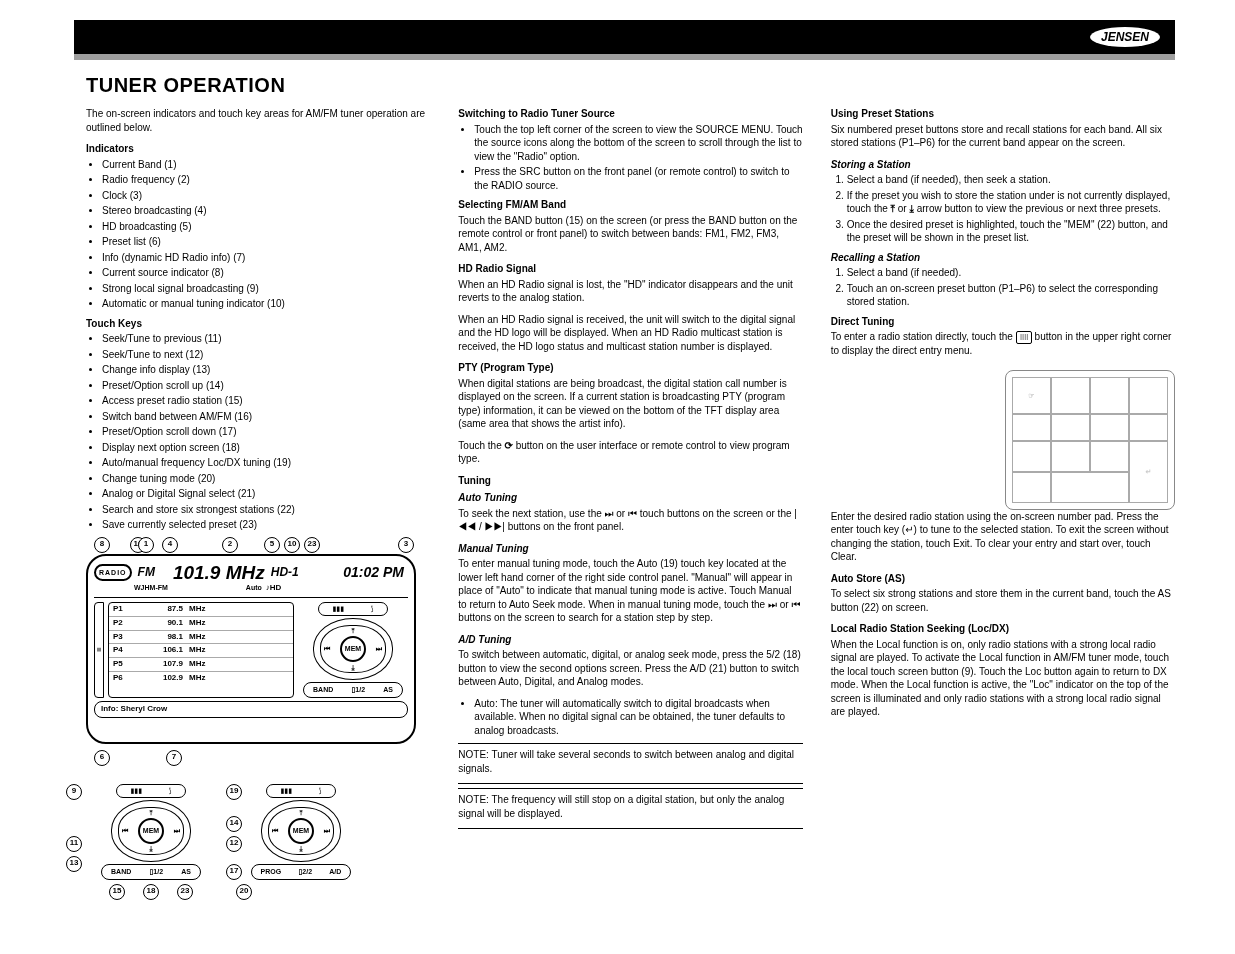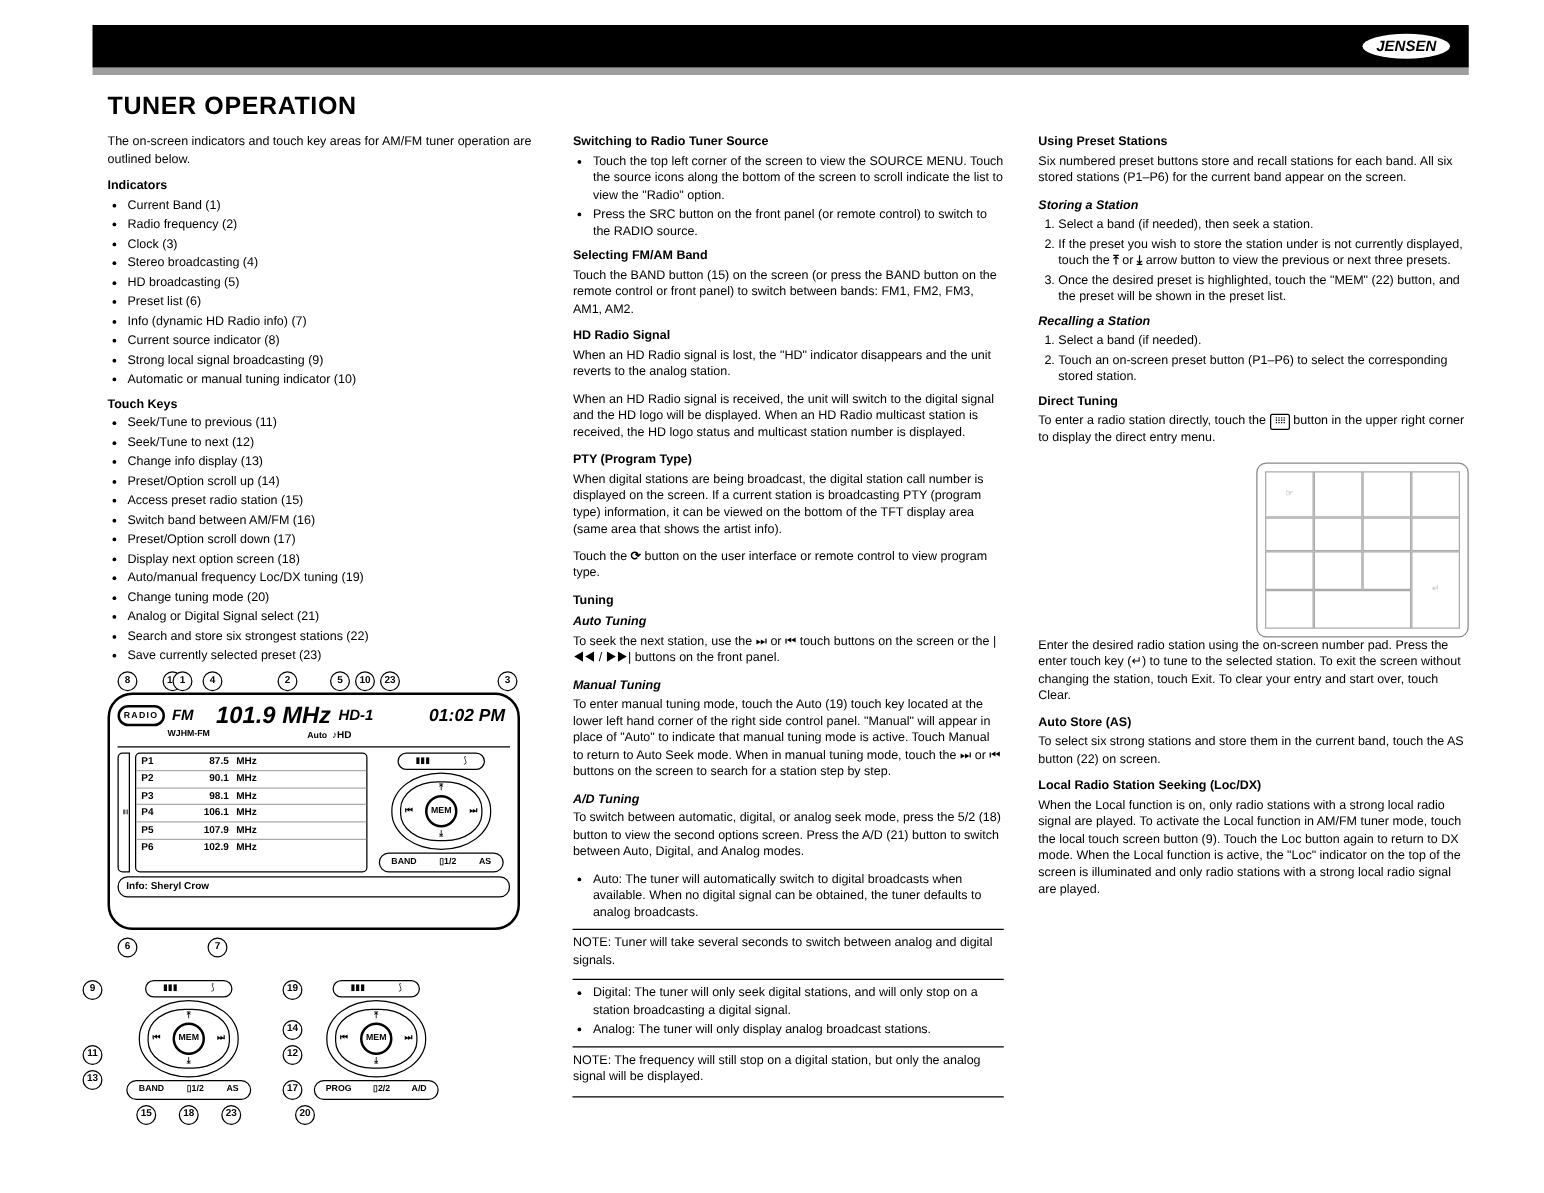--- a/index.html
+++ b/index.html
@@ -289,21 +289,21 @@
               <span class="cn">21</span>
             </div>
           </div>
         </div>
       </div>
     </div>
 
     <div class="col">
       <div class="h3">Switching to Radio Tuner Source</div>
       <ul>
-        <li>Touch the top left corner of the screen to view the SOURCE MENU. Touch the source icons along the bottom of the screen to scroll indicate the list to view the "Radio" option.</li>
+        <li>Touch the top left corner of the screen to view the SOURCE MENU. Touch the source icons along the bottom of the screen to scroll through the list to view the "Radio" option.</li>
         <li>Press the SRC button on the front panel (or remote control) to switch to the RADIO source.</li>
       </ul>
       <div class="h3">Selecting FM/AM Band</div>
       <div class="para">Touch the BAND button (15) on the screen (or press the BAND button on the remote control or front panel) to switch between bands: FM1, FM2, FM3, AM1, AM2.</div>
 
       <div class="h3">HD Radio Signal</div>
       <div class="para">When an HD Radio signal is lost, the "HD" indicator disappears and the unit reverts to the analog station.</div>
       <div class="para">When an HD Radio signal is received, the unit will switch to the digital signal and the HD logo will be displayed. When an HD Radio multicast station is received, the HD logo status and multicast station number is displayed.</div>
 
       <div class="h3">PTY (Program Type)</div>
@@ -316,24 +316,20 @@
       <div class="h3i">Manual Tuning</div>
       <div class="para">To enter manual tuning mode, touch the Auto (19) touch key located at the lower left hand corner of the right side control panel. "Manual" will appear in place of "Auto" to indicate that manual tuning mode is active. Touch Manual to return to Auto Seek mode. When in manual tuning mode, touch the  ⏭  or  ⏮  buttons on the screen to search for a station step by step.</div>
       <div class="h3i">A/D Tuning</div>
       <div class="para">To switch between automatic, digital, or analog seek mode, press the 5/2 (18) button to view the second options screen. Press the A/D (21) button to switch between Auto, Digital, and Analog modes.</div>
       <ul>
           <li>Auto: The tuner will automatically switch to digital broadcasts when available. When no digital signal can be obtained, the tuner defaults to analog broadcasts.</li>
         </ul>
       <hr class="hr">
       <div class="para">NOTE: Tuner will take several seconds to switch between analog and digital signals.</div>
       <hr class="hr">
-      <ul>
-        <li>Digital: The tuner will only seek digital stations, and will only stop on a station broadcasting a digital signal.</li>
-        <li>Analog: The tuner will only display analog broadcast stations.</li>
-      </ul>
       <hr class="hr">
       <div class="para">NOTE: The frequency will still stop on a digital station, but only the analog signal will be displayed.</div>
       <hr class="hr">
     </div>
 
     <div class="col">
       <div class="h3">Using Preset Stations</div>
       <div class="para">Six numbered preset buttons store and recall stations for each band. All six stored stations (P1–P6) for the current band appear on the screen.</div>
       <div class="h3i">Storing a Station</div>
       <ol style="padding-left:16px;margin-bottom:6px;">

